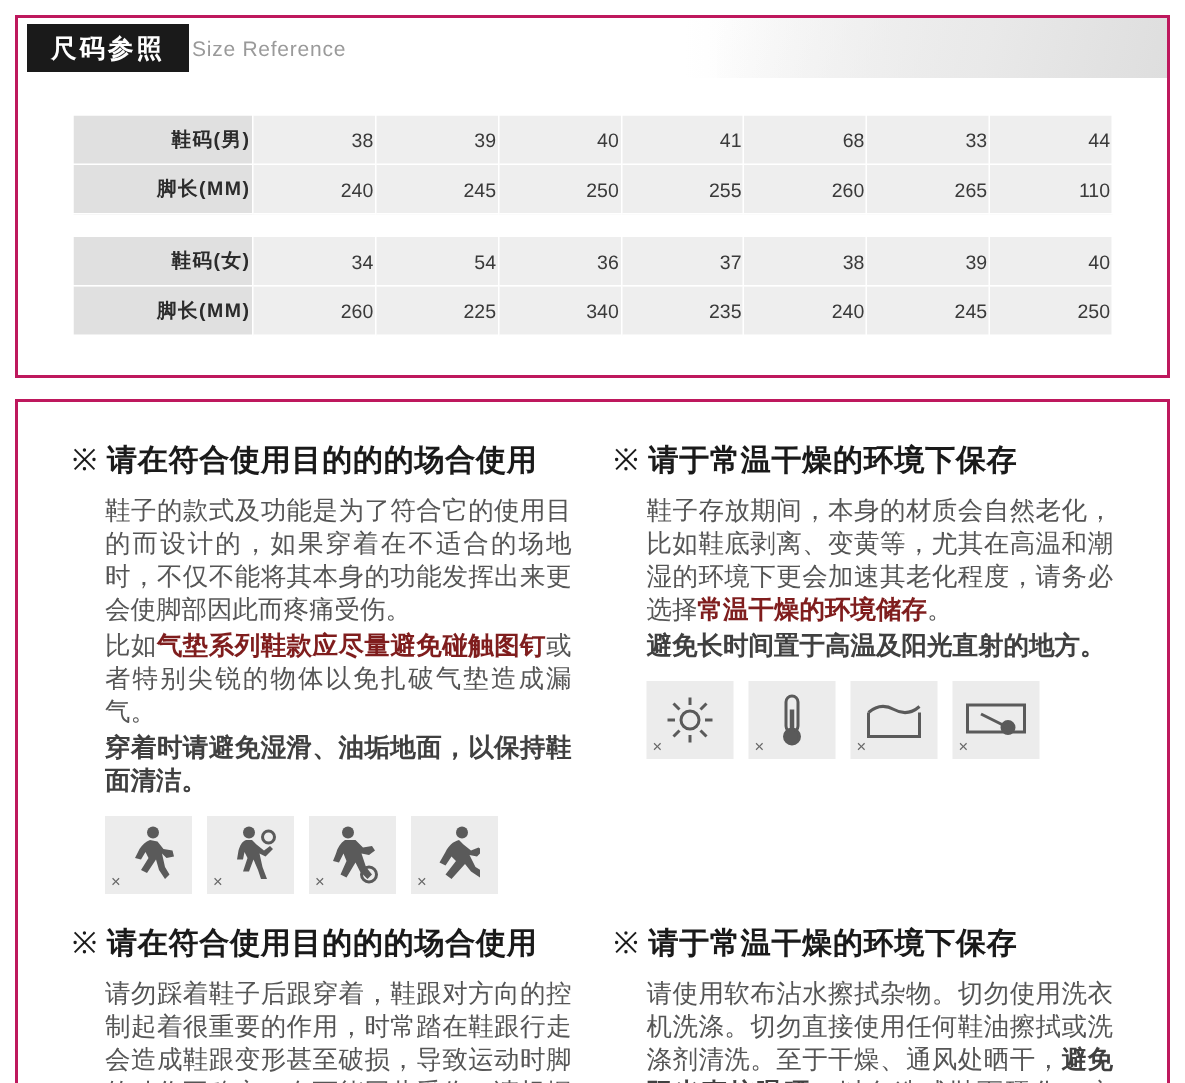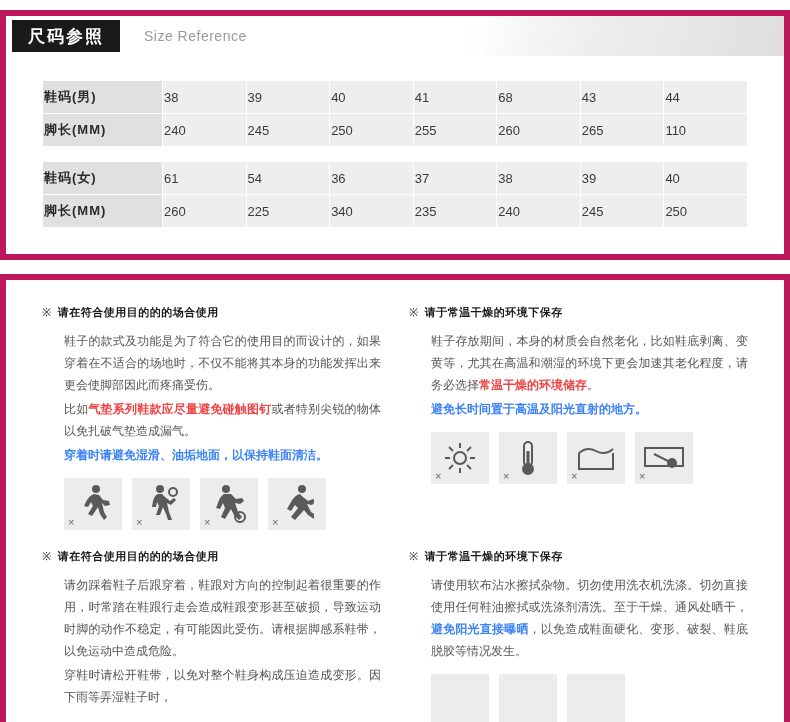--- a/index.html
+++ b/index.html
@@ -14,22 +14,22 @@
     position: relative;
   }
   .page {
     width: 790px; height: 722px;
     position: relative;
     overflow: hidden;
   }
 
   
   .sec-wrap {
-    margin: 0 0;
-    border: 6px solid #be185d;
+    margin: 0 10px;
+    border: 2px solid #be185d;
     background: #fff;
   }
   .sec-head {
     height: 40px;
     display: flex;
     align-items: stretch;
     background: linear-gradient(to right, #ffffff 0%, #ffffff 58%, #e9e9e9 100%);
     position: relative;
     overflow: hidden;
   }
@@ -52,38 +52,38 @@
     display: flex;
     align-items: center;
     position: relative;
     z-index: 2;
   }
   .sec-en {
     color: #9a9a9a;
     font-size: 14px;
     display: flex;
     align-items: center;
-    padding-left: 24px;
+    padding-left: 2px;
     letter-spacing: 0.5px;
     position: relative;
     z-index: 2;
   }
 
   
   .size-block {
     padding: 24px 36px 26px 36px;
   }
   table.size {
     border-collapse: collapse;
     width: 100%;
     table-layout: fixed;
   }
   table.size td {
     border: 1px solid #ffffff;
-    text-align: left;
+    text-align: right;
     font-size: 13px;
     color: #3a3a3a;
     height: 33px;
     background: #eeeeee;
   }
   table.size td.lbl {
     width: 120px;
     background: #e0e0e0;
     font-weight: bold;
     color: #2b2b2b;
@@ -95,42 +95,42 @@
   .main-block {
     padding: 20px 22px 8px 22px;
     display: flex;
     flex-wrap: wrap;
   }
   .col {
     width: 50%;
     padding: 0 14px 4px 14px;
   }
   .blk-title {
-    font-size: 11px;
+    font-size: 20px;
     font-weight: bold;
     color: #1a1a1a;
     margin: 4px 0 10px 0;
     letter-spacing: 0.5px;
   }
   .blk-title .star {
     color: #1a1a1a;
     font-weight: normal;
     margin-right: 6px;
   }
   .body-txt {
-    font-size: 12px;
+    font-size: 17px;
     line-height: 22px;
     color: #555;
     padding-left: 22px;
     text-align: justify;
   }
   .body-txt p { margin: 0 0 2px 0; }
-  .red { color: #3b82f6; }
+  .red { color: #404040; }
   .bold { font-weight: bold; }
-  .dark { color: #ef4444; }
+  .dark { color: #7f1d1d; }
 
   
   .picto-row {
     display: flex;
     gap: 10px;
     padding-left: 22px;
     margin-top: 12px;
   }
   .picto {
     width: 58px; height: 52px;
@@ -165,21 +165,21 @@
     <div class="size-block">
       <table class="size">
         <tbody>
             <tr>
           <td class="lbl">鞋码(男)</td>
           <td>38</td>
           <td>39</td>
           <td>40</td>
           <td>41</td>
           <td>68</td>
-          <td>43</td>
+          <td>33</td>
           <td>44</td>
         </tr>
         <tr>
           <td class="lbl">脚长(MM)</td>
           <td>240</td>
           <td>245</td>
           <td>250</td>
           <td>255</td>
           <td>260</td>
           <td>265</td>
@@ -187,21 +187,21 @@
         </tr>
       </tbody>
         </table>
 
       <div class="tbl-gap"></div>
 
       <table class="size">
         <tbody>
             <tr>
           <td class="lbl">鞋码(女)</td>
-          <td>61</td>
+          <td>34</td>
           <td>54</td>
           <td>36</td>
           <td>37</td>
           <td>38</td>
           <td>39</td>
           <td>40</td>
         </tr>
         <tr>
           <td class="lbl">脚长(MM)</td>
           <td>260</td>

